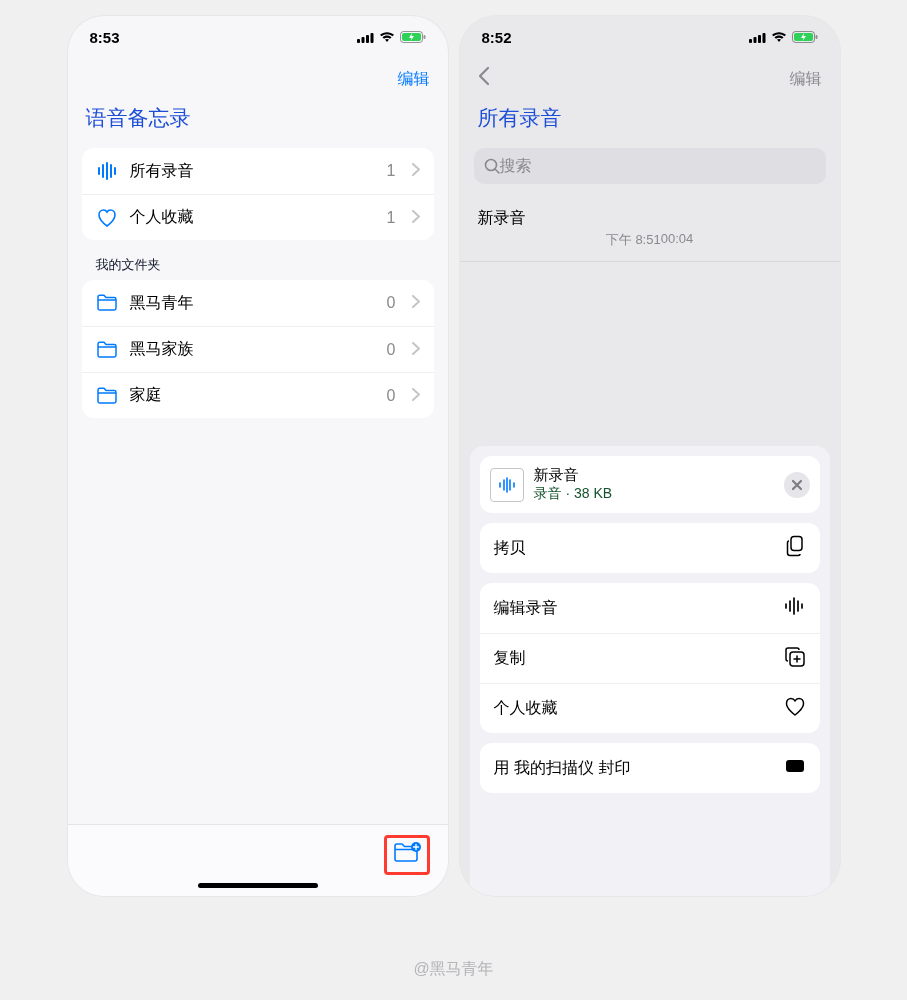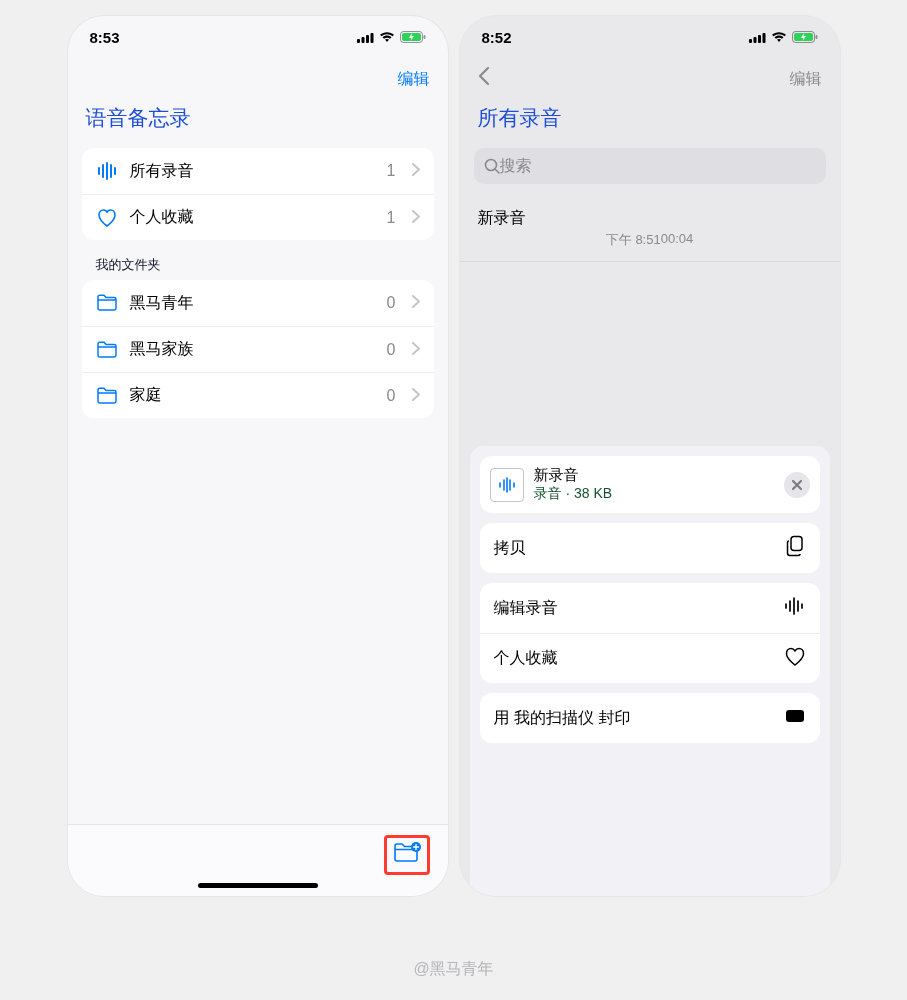--- a/index.html
+++ b/index.html
@@ -421,20 +421,30 @@
                   <line x1="2" y1="7" x2="2" y2="11"></line>
                   <line x1="6" y1="4" x2="6" y2="14"></line>
                   <line x1="10" y1="1" x2="10" y2="17"></line>
                   <line x1="14" y1="4" x2="14" y2="14"></line>
                   <line x1="18" y1="7" x2="18" y2="11"></line>
                 </g>
               </svg>
           </span>
         </div>
         <div class="sheet-row">
+          <span>复制</span>
+          <span class="sheet-row-icon">
+            <svg width="22" height="22" viewBox="0 0 22 22">
+                <rect x="6" y="6" width="14" height="14" rx="3" fill="none" stroke="#000" stroke-width="1.5"></rect>
+                <path d="M4 15 C2.8 15 2 14.2 2 13 L2 4 C2 2.8 2.8 2 4 2 L13 2 C14.2 2 15 2.8 15 4" fill="none" stroke="#000" stroke-width="1.5"></path>
+                <path d="M13 10 L13 16 M10 13 L16 13" stroke="#000" stroke-width="1.5" stroke-linecap="round"></path>
+              </svg>
+          </span>
+        </div>
+        <div class="sheet-row">
           <span>个人收藏</span>
           <span class="sheet-row-icon">
             <svg width="22" height="20" viewBox="0 0 22 20">
                 <path d="M11 18 C11 18 2.5 12 2.5 6.5 C2.5 3.5 4.5 1.5 7 1.5 C8.7 1.5 10.2 2.4 11 3.8 C11.8 2.4 13.3 1.5 15 1.5 C17.5 1.5 19.5 3.5 19.5 6.5 C19.5 12 11 18 11 18 Z" fill="none" stroke="#000" stroke-width="1.5"></path>
               </svg>
           </span>
         </div>
       </div>
 
       <div class="sheet-group">

